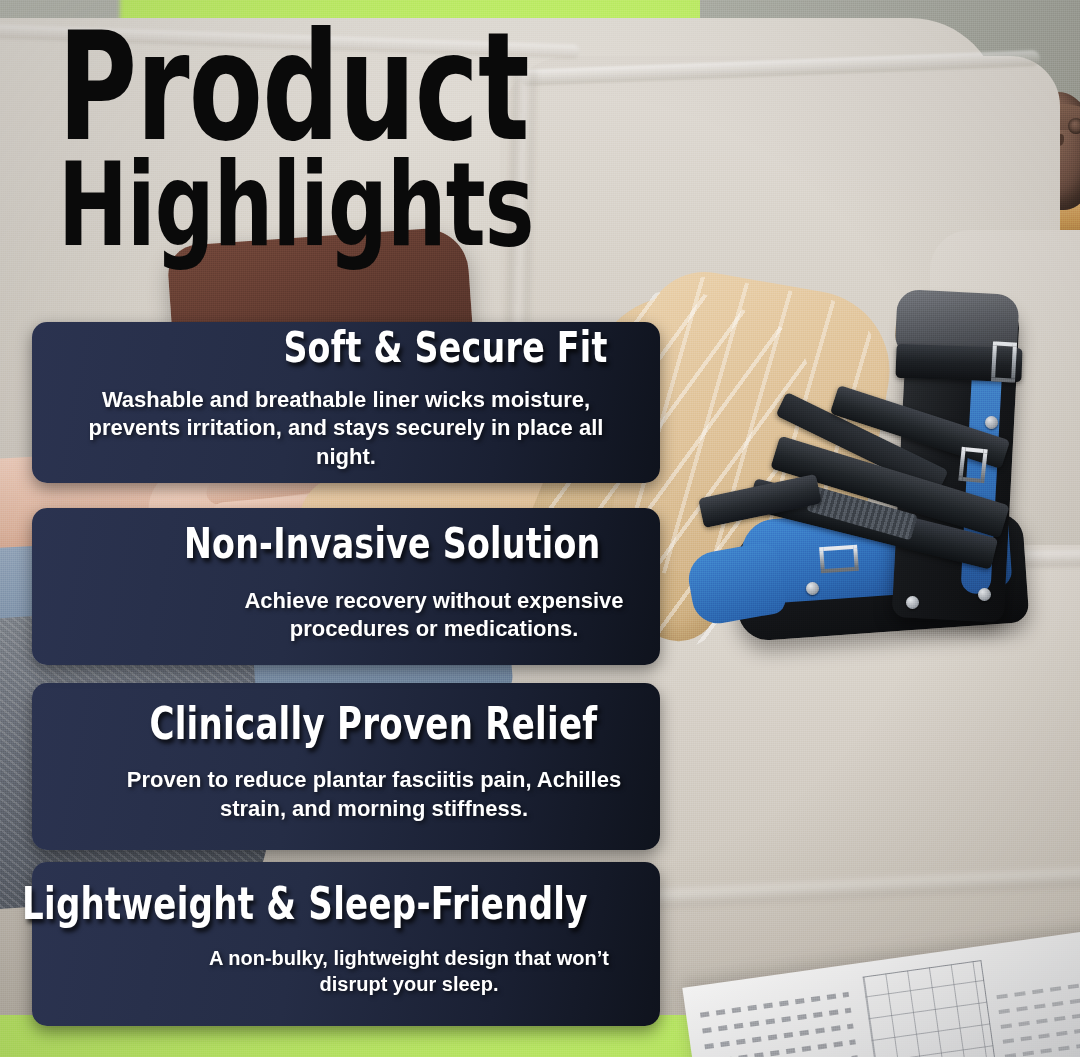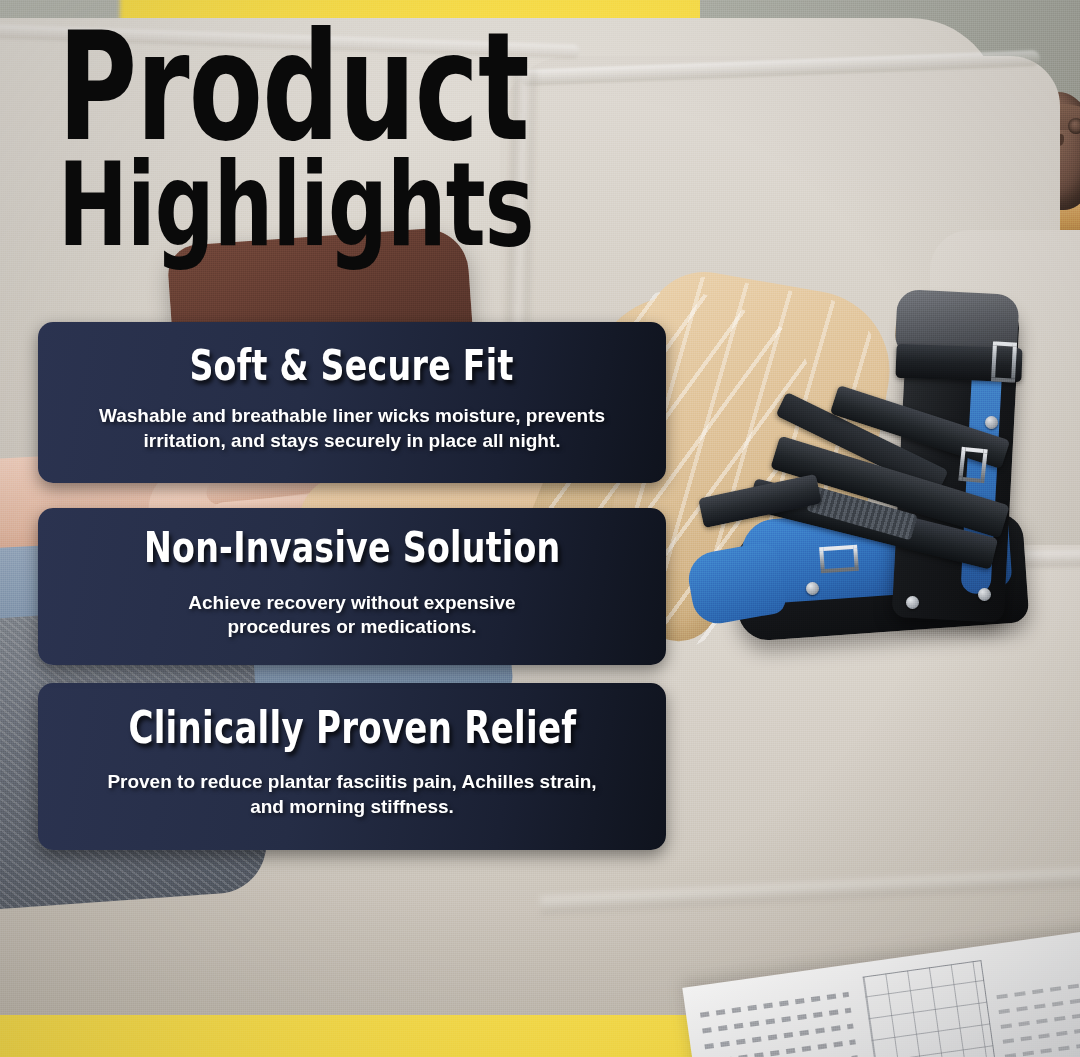--- a/index.html
+++ b/index.html
@@ -8,21 +8,21 @@
     width:1080px; height:1057px;
     overflow:hidden;
     background:#cfcac2;
     font-family:"Liberation Sans", sans-serif;
   }
 
   #stage {
     position:relative;
     width:1080px; height:1057px;
     overflow:hidden;
-    background:#fde047;
+    background:#bef264;
   }
 
   
   .photo { position:absolute; inset:0; overflow:hidden; }
 
   
   .wall {
     position:absolute; left:700px; top:-10px; width:400px; height:240px;
     background:linear-gradient(160deg,#a9aca3 0%,#9ea198 55%,#989b92 100%);
   }
@@ -395,27 +395,27 @@
     line-height:.84;
     transform:scaleX(.80);
     transform-origin:left top;
     white-space:nowrap;
   }
   .title-line.l1 { font-size:150px; }
   .title-line.l2 { font-size:116px; margin-top:6px; }
 
   
   .card {
-    position:absolute; left:38px; width:628px;
+    position:absolute; left:32px; width:628px;
     background:linear-gradient(100deg,#2b3350 0%,#252d46 42%,#1a2033 74%,#0f131d 100%);
     border-radius:15px;
     box-shadow:0 6px 16px rgba(0,0,0,.42);
     z-index:6;
     display:flex; flex-direction:column;
-    align-items:center; justify-content:center;
+    align-items:flex-end; justify-content:center;
     padding:8px 26px 16px;
   }
   .card.c1 { top:322px; height:161px; }
   .card.c2 { top:508px; height:157px; }
   .card.c3 { top:683px; height:167px; }
   .card.c4 { top:862px; height:164px; }
 
   .card-title {
     color:#ffffff;
     font-family:"Liberation Sans Narrow","DejaVu Sans Condensed","Liberation Sans", sans-serif;
@@ -430,21 +430,21 @@
   .card.c1 .card-title { font-size:43px; }
   .card.c2 .card-title { font-size:43px; }
   .card.c3 .card-title { font-size:44px; }
   .card.c4 .card-title { font-size:44px; }
 
   .card-body {
     margin-top:17px;
     color:#ffffff;
     font-family:"Liberation Sans", sans-serif;
     font-weight:700;
-    font-size:19px;
+    font-size:22px;
     line-height:1.28;
     text-align:center;
     text-shadow:2px 2px 4px rgba(0,0,0,.6);
     max-width:600px;
   }
   .card.c2 .card-body { margin-top:22px; max-width:400px; }
   .card.c3 .card-body { margin-top:20px; max-width:520px; }
   .card.c4 .card-body { margin-top:20px; max-width:450px; font-size:20px; }
 </style>
 </head>
@@ -547,14 +547,18 @@
   <div class="card c3">
     <div class="card-title">Clinically Proven Relief</div>
     <div class="card-body">Proven to reduce plantar fasciitis pain, Achilles strain, and morning stiffness.</div>
   </div>
 
   <div class="card c2">
     <div class="card-title">Non-Invasive Solution</div>
     <div class="card-body">Achieve recovery without expensive procedures or medications.</div>
   </div>
 
+  <div class="card c4">
+    <div class="card-title">Lightweight &amp; Sleep-Friendly</div>
+    <div class="card-body">A non-bulky, lightweight design that won’t disrupt your sleep.</div>
+  </div>
 
 </div>
 
 </body></html>

